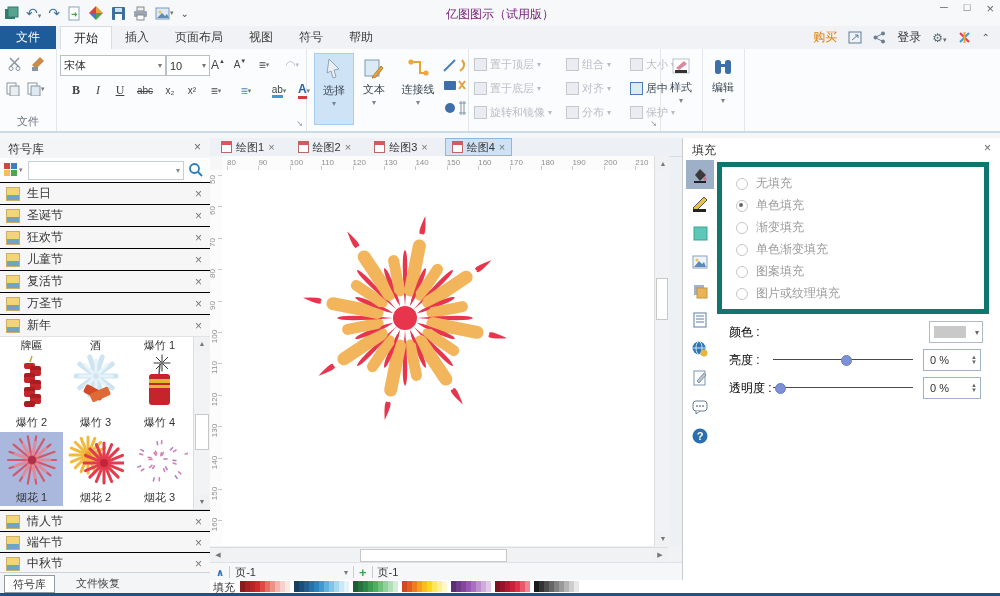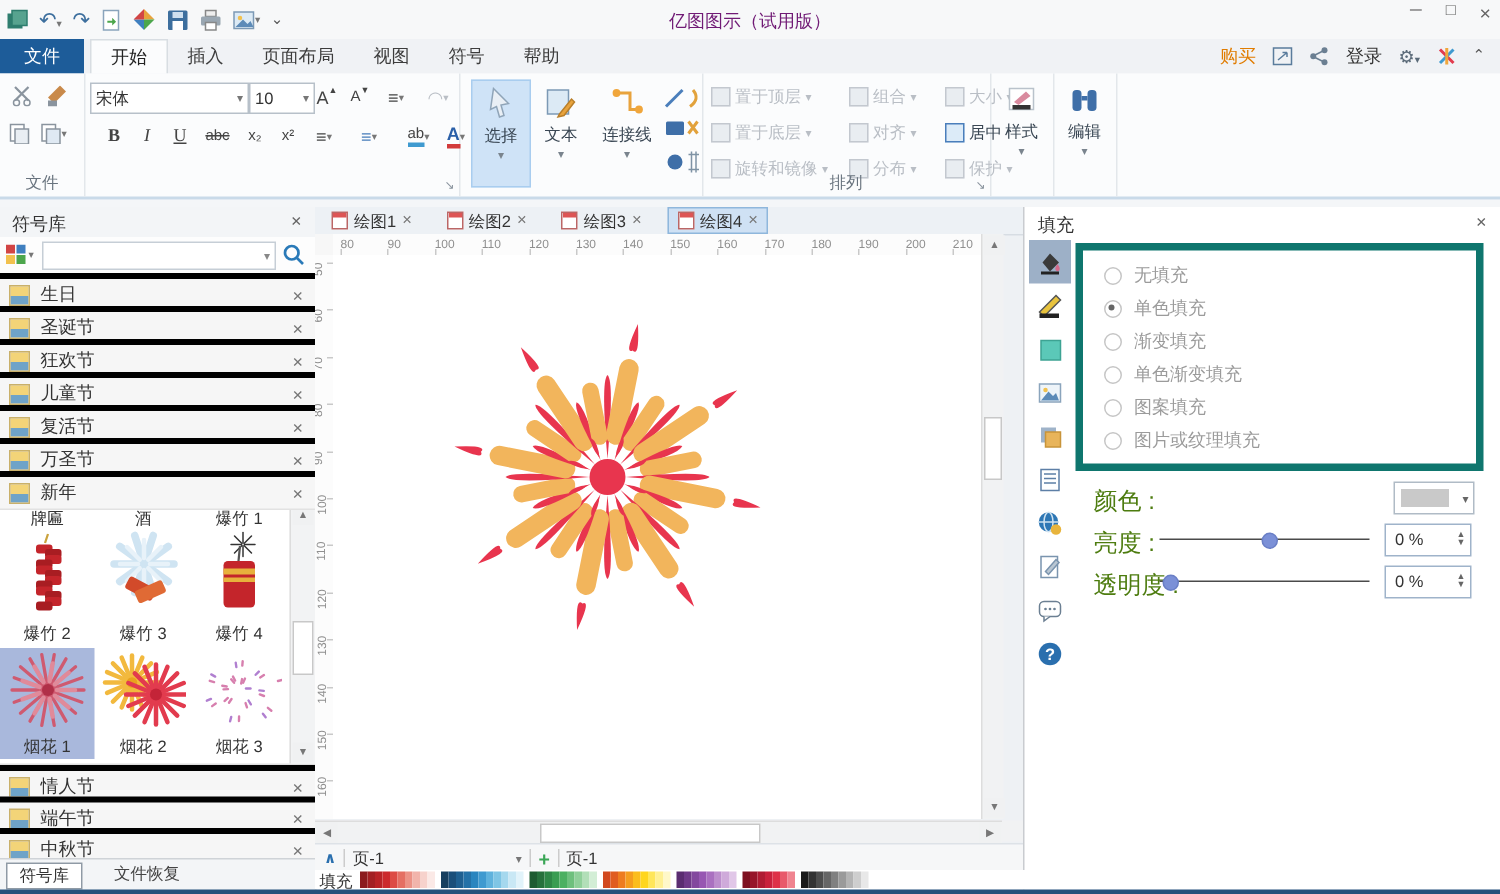--- a/index.html
+++ b/index.html
@@ -40,21 +40,21 @@
   .arr-item.on .arr-ic{border-color:#4a7ebb;background:#dcebf8}
   .arr-item .dd{font-size:8px}
   
   #left-panel{position:absolute;left:0;top:138px;width:210px;height:434px;background:#fdfdfd;border-right:1px solid #c9ccd0}
   #lp-header{position:absolute;left:0;top:0;width:210px;height:20px;background:#f3f5f7}
   #lp-title{position:absolute;left:8px;top:3px;color:#333}
   .xbtn{color:#666;font-size:12px;line-height:12px}
   #lp-search{position:absolute;left:0;top:20px;width:210px;height:24px}
   #search-input{position:absolute;left:28px;top:3px;width:154px;height:17px;background:#fff;border:1px solid #c6ced6;display:flex;align-items:center}
   #search-input .dd{margin-left:auto;font-size:8px;color:#888;padding-right:3px}
-  .cat-row{position:absolute;left:0;width:210px;height:21px;background:#f6f6f6;border-top:4px solid #000000;border-bottom:1px solid #e2e2e2;display:flex;align-items:center}
+  .cat-row{position:absolute;left:0;width:210px;height:21px;background:#f6f6f6;border-top:1px solid #000000;border-bottom:1px solid #e2e2e2;display:flex;align-items:center}
   .cat-ic{width:12px;height:12px;margin:0 7px 0 6px;border:1px solid #c9b06a;background:linear-gradient(#f3d478 55%,#6fa3c8 45%);flex:none}
   .cat-x{margin-left:auto;margin-right:8px;color:#777;font-size:12px}
   #sym-grid{position:absolute;left:0;top:198px;width:210px;height:173px;background:#fff;border-bottom:1px solid #ddd}
   .sym-label{position:absolute;width:63px;text-align:center;font-size:11px;color:#333}
   .sym-img{position:absolute;width:63px;height:56px;display:flex;align-items:center;justify-content:center}
   #sym-sel{position:absolute;left:0;top:96px;width:63px;height:74px;background:#a9b8dc}
   .gsb{position:absolute;left:193px;width:16px;background:#f2f3f4;border-left:1px solid #ddd}
   .sb-btn{position:absolute;left:1px;width:14px;height:13px;background:#f0f1f2;color:#777;font-size:7px;display:flex;align-items:center;justify-content:center}
   .sb-thumb{position:absolute;background:#fff;border:1px solid #c8c8c8}
   #left-bottom{position:absolute;left:0;top:572px;width:210px;height:21px;background:#f3f5f7;border-top:1px solid #cfd3d7;border-right:1px solid #c9ccd0}
@@ -84,21 +84,21 @@
   #right-panel{position:absolute;left:682px;top:138px;width:318px;height:434px;background:#fff;border-left:1px solid #c9ccd0}
   #rp-title{position:absolute;left:9px;top:4px;color:#333}
   #rp-close{position:absolute;right:10px;top:4px}
   #rp-strip{position:absolute;left:3px;top:22px;width:28px}
   .strip-cell{width:28px;height:29px;display:flex;align-items:center;justify-content:center}
   .strip-cell.sel{background:#9db0c7}
   #fill-box{position:absolute;left:34px;top:24px;width:262px;height:142px;border:5px solid #0f766e;background:#fff}
   .fill-opt{position:absolute;left:14px;display:flex;align-items:center;gap:8px;font-size:12px;color:#9b9b9b}
   .radio{width:10px;height:10px;border:1px solid #c6c6c6;border-radius:50%;background:#fff;position:relative;flex:none}
   .radio.sel:after{content:"";position:absolute;left:2px;top:2px;width:4px;height:4px;border-radius:50%;background:#666}
-  .rp-label{position:absolute;font-size:16px;color:#4d7c0f}
+  .rp-label{position:absolute;font-size:12px;color:#000000}
   .slider{position:absolute;height:1px;background:#4a4a4a}
   .sthumb{position:absolute;top:-4px;width:9px;height:9px;border-radius:50%;background:#7b90d7;border:1px solid #6a7fc6}
   .spin{position:absolute;width:56px;height:20px;background:#fff;border:1px solid #9fb3ca;display:flex;align-items:center;font-size:11px;color:#333}
   .spin .val{padding-left:6px}
   .spin .arr{margin-left:auto;display:flex;flex-direction:column;font-size:6px;color:#666;padding-right:3px;line-height:5px}
   #color-dd{position:absolute;width:52px;height:20px;border:1px solid #b0bbc6;background:#fff;display:flex;align-items:center}
   #color-dd .sw{width:32px;height:12px;background:#c9c9c9;margin-left:4px}
   #color-dd .dd{margin-left:auto;padding-right:3px;font-size:8px;color:#666}
   
   #statusbar{position:absolute;left:210px;top:580px;width:790px;height:13px;background:#fff}
@@ -375,21 +375,20 @@
             <span class="arr-ic"></span>
             <span>分布</span>
             <span class="dd">▾</span>
           </div>
           <div class="arr-item dim">
             <span class="arr-ic"></span>
             <span>保护</span>
             <span class="dd">▾</span>
           </div>
         </div>
-      <div class="glabel">排列</div>
       <span class="launcher">↘</span>
     </div>
 
     <div class="rgroup" style="left:660px;width:42px">
       <div class="bigbtn" style="left:3px;width:36px">
         <span class="ic">
             <svg width="20" height="20">
               <rect x="2" y="2" width="16" height="14" fill="#fff" stroke="#b9c2cb"></rect>
               <path d="M5 11 L13 4 L16 7 L8 13 Z" fill="#d98a9e"></path>
               <rect x="4" y="13" width="12" height="3" fill="#333"></rect>

